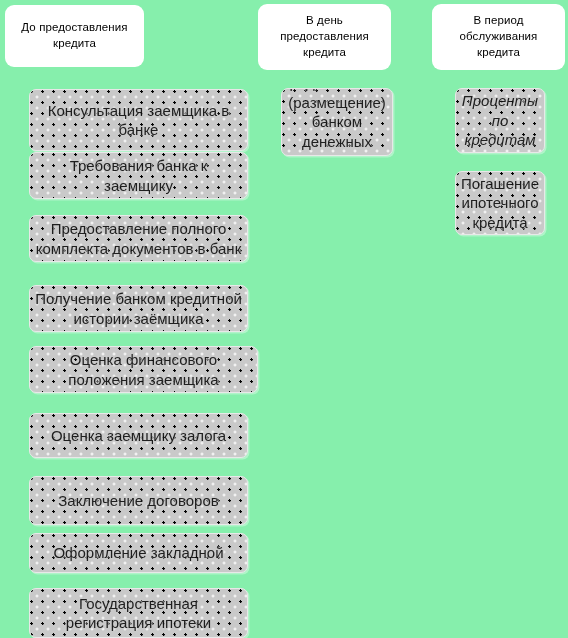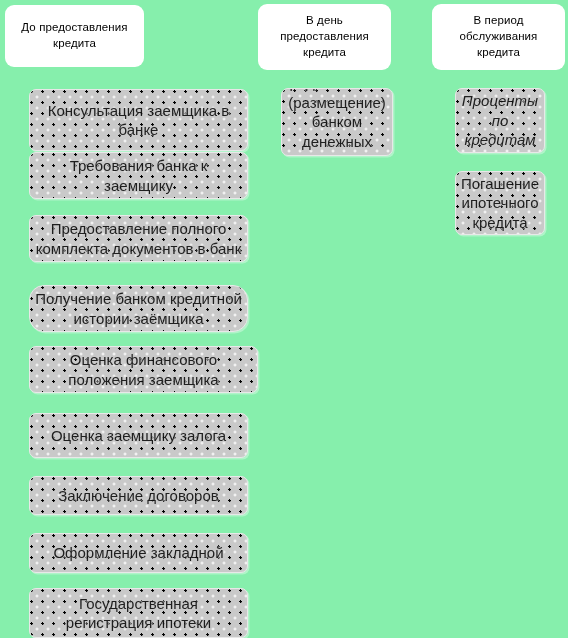--- a/index.html
+++ b/index.html
@@ -90,33 +90,33 @@
   </div>
 
   <div class="hbox" style="left:29px; top:152px; width:219px; height:47px;">
     <span class="lbl">Требования банка к заемщику</span>
   </div>
 
   <div class="hbox" style="left:29px; top:215px; width:219px; height:47px;">
     <span class="lbl">Предоставление полного комплекта документов в банк</span>
   </div>
 
-  <div class="hbox" style="left:29px; top:285px; width:219px; height:47px;border-radius:15px;">
+  <div class="hbox" style="left:29px; top:285px; width:219px; height:47px;">
     <span class="lbl">Получение банком кредитной истории заёмщика</span>
   </div>
 
   <div class="hbox" style="left:29px; top:346px; width:229px; height:47px;">
     <span class="lbl">Оценка финансового положения заемщика</span>
   </div>
 
   <div class="hbox" style="left:29px; top:413px; width:219px; height:45px;">
     <span class="lbl">Оценка заемщику залога</span>
   </div>
 
-  <div class="hbox" style="left:29px; top:476px; width:219px; height:39px;">
+  <div class="hbox" style="left:29px; top:476px; width:219px; height:49px;">
     <span class="lbl">Заключение договоров</span>
   </div>
 
   <div class="hbox" style="left:29px; top:533px; width:219px; height:40px;">
     <span class="lbl">Оформление закладной</span>
   </div>
 
   <div class="hbox" style="left:29px; top:588px; width:219px; height:50px;">
     <span class="lbl">Государственная регистрация ипотеки</span>
   </div>

